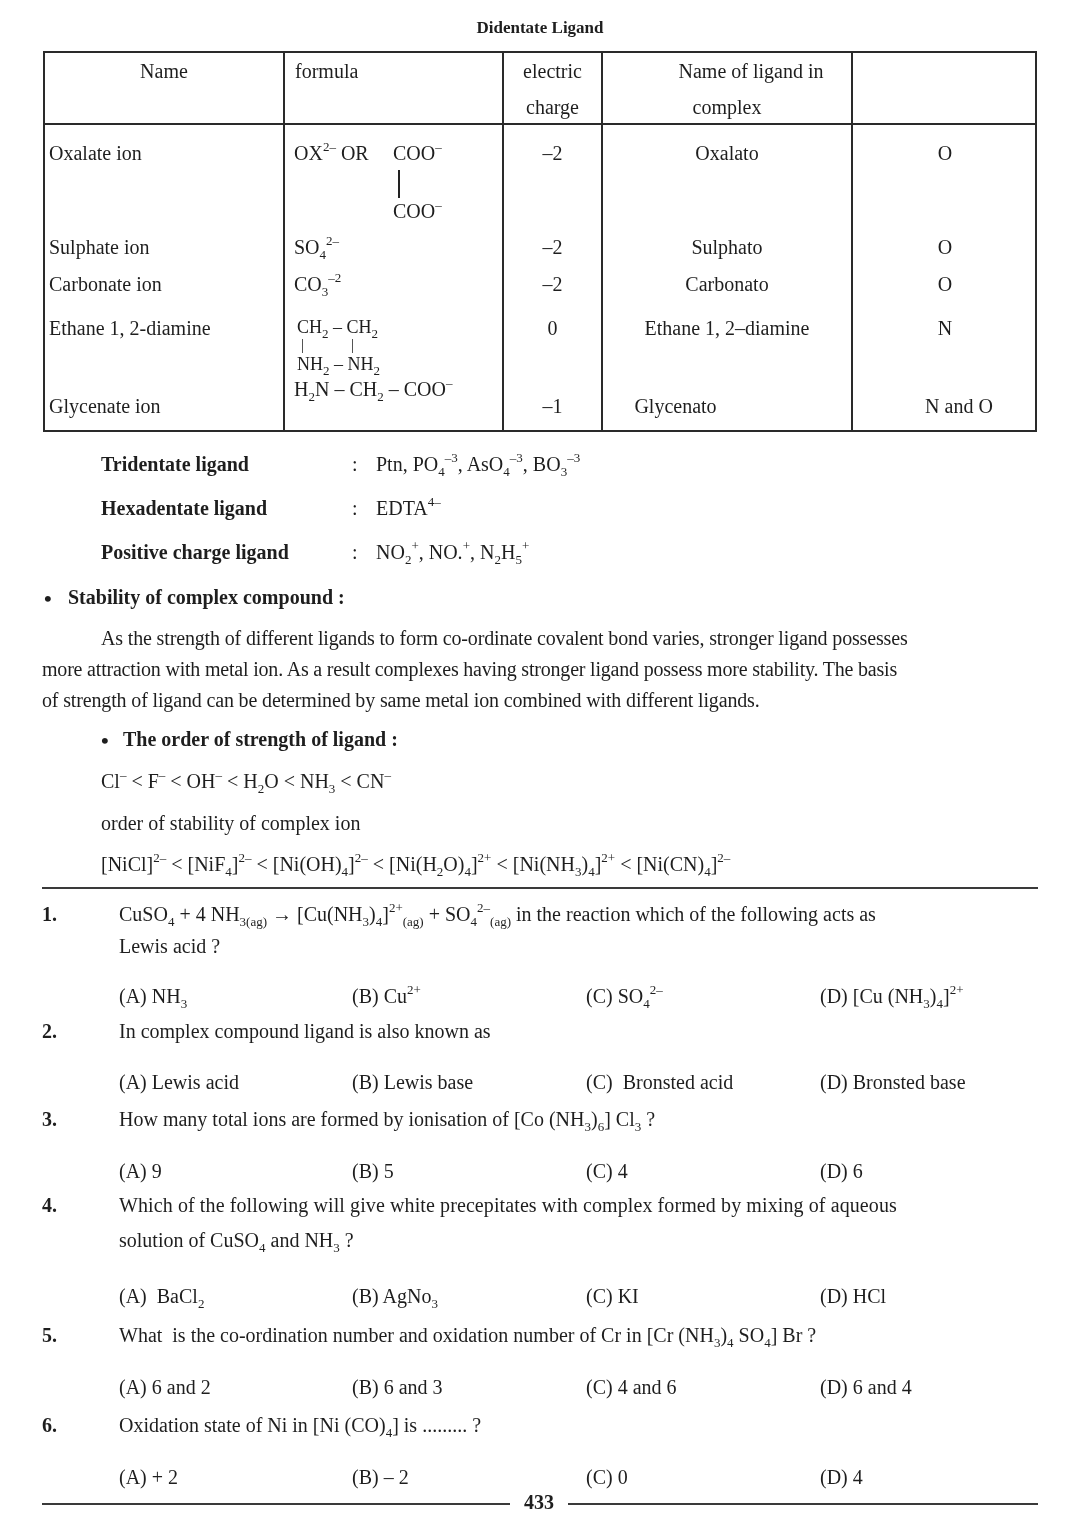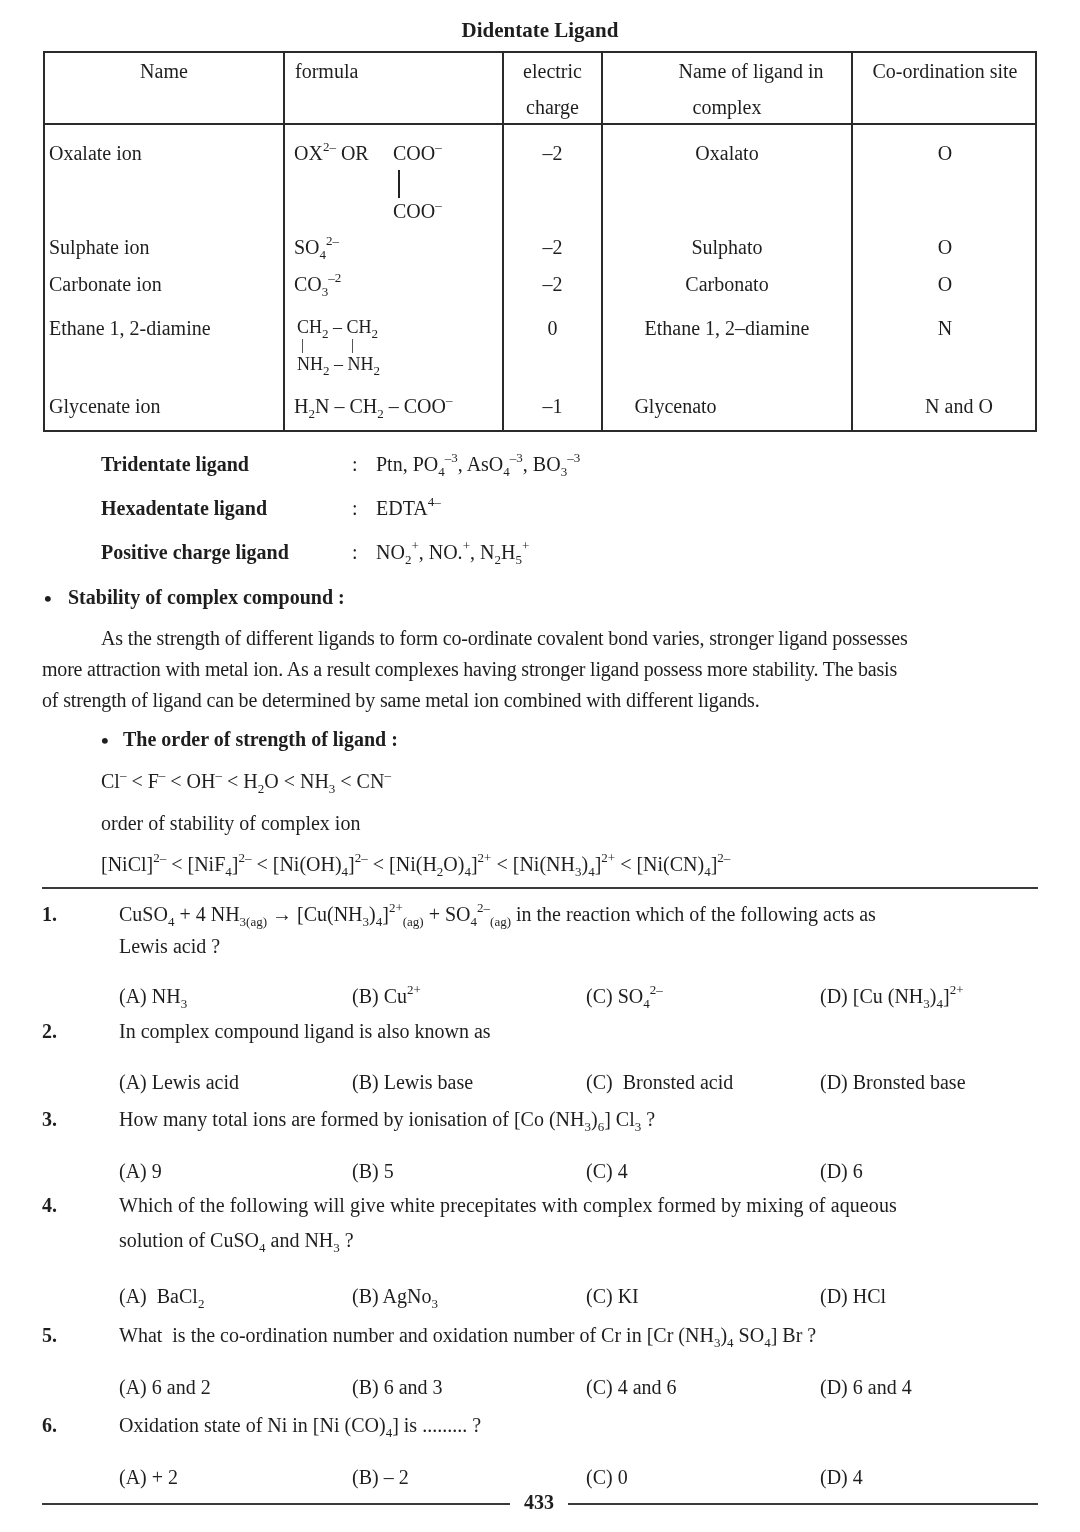--- a/index.html
+++ b/index.html
@@ -8,21 +8,21 @@
     font-family: "Liberation Serif", "DejaVu Serif", serif;
     color: #1e1e1e; font-size: 20px;
   }
   sub, sup { font-size: 13px; line-height: 0; }
   sub { vertical-align: -5px; }
   sup { vertical-align: 9px; }
   .abs { position: absolute; white-space: nowrap; }
   .bold { font-weight: bold; }
 
   
-  .table-title { left: 0; width: 1080px; top: 18px; text-align: center; font-weight: bold; font-size: 21px; }
+  .table-title { left: 0; width: 1080px; top: 18px; text-align: center; font-weight: bold; font-size: 17px; }
   .ltable { position: absolute; left: 43px; top: 51px; width: 994px; height: 381px;
             border: 2px solid #2a2a2a; box-sizing: border-box; }
   .vline { position: absolute; top: 0; bottom: 0; width: 2px; background: #2a2a2a; }
   .hline { position: absolute; left: 0; right: 0; height: 2px; background: #2a2a2a; }
   .cell { position: absolute; white-space: nowrap; font-size: 20px; }
   .center { text-align: center; }
   .hdr { line-height: 36px; }
 
   .bar { position: absolute; width: 2px; background: #222; }
   .thinbar { position: absolute; width: 1px; background: #555; }
@@ -43,21 +43,20 @@
   <div class="vline" style="left:556px"></div>
   <div class="vline" style="left:806px"></div>
   <div class="hline" style="top:70px"></div>
 
   <div class="cell center hdr" style="left:0; width:238px; top:0px">Name</div>
   <div class="cell hdr" style="left:250px; top:0px">formula</div>
   <div class="cell center hdr" style="left:459px; width:97px; top:0px">electric</div>
   <div class="cell center hdr" style="left:459px; width:97px; top:36px">charge</div>
   <div class="cell center hdr" style="left:558px; width:296px; top:0px">Name of ligand in</div>
   <div class="cell center hdr" style="left:558px; width:248px; top:36px">complex</div>
-  <div class="cell center hdr" style="left:808px; width:184px; top:0px">Co-ordination site</div>
 
   <div class="cell" style="left:4px; top:89px">Oxalate ion</div>
   <div class="cell" style="left:249px; top:89px">OX<sup>2–</sup> OR</div>
   <div class="cell" style="left:348px; top:89px">COO<sup>–</sup></div>
   <div class="bar" style="left:353px; top:117px; height:28px"></div>
   <div class="cell" style="left:348px; top:147px">COO<sup>–</sup></div>
   <div class="cell center" style="left:459px; width:97px; top:89px">–2</div>
   <div class="cell center" style="left:558px; width:248px; top:89px">Oxalato</div>
   <div class="cell center" style="left:808px; width:184px; top:89px">O</div>
 
@@ -76,21 +75,21 @@
   <div class="cell" style="left:4px; top:264px">Ethane 1, 2-diamine</div>
   <div class="cell" style="left:252px; top:264px; font-size:18px">CH<sub>2</sub> – CH<sub>2</sub></div>
   <div class="thinbar" style="left:257px; top:286px; height:14px"></div>
   <div class="thinbar" style="left:307px; top:286px; height:14px"></div>
   <div class="cell" style="left:252px; top:301px; font-size:18px">NH<sub>2</sub> – NH<sub>2</sub></div>
   <div class="cell center" style="left:459px; width:97px; top:264px">0</div>
   <div class="cell center" style="left:558px; width:248px; top:264px">Ethane 1, 2–diamine</div>
   <div class="cell center" style="left:808px; width:184px; top:264px">N</div>
 
   <div class="cell" style="left:4px; top:342px">Glycenate ion</div>
-  <div class="cell" style="left:249px; top:342px">H<sub>2</sub>N – CH<sub>2</sub> – COO<sup>–</sup></div>
+  <div class="cell" style="left:249px; top:325px">H<sub>2</sub>N – CH<sub>2</sub> – COO<sup>–</sup></div>
   <div class="cell center" style="left:459px; width:97px; top:342px">–1</div>
   <div class="cell center" style="left:532px; width:197px; top:342px">Glycenato</div>
   <div class="cell center" style="left:808px; width:212px; top:342px">N and O</div>
 </div>
 
 <div class="abs bold" style="left:101px; top:453px">Tridentate ligand</div>
 <div class="abs" style="left:352px; top:453px">:</div>
 <div class="abs" style="left:376px; top:453px">Ptn, PO<sub>4</sub><sup>–3</sup>, AsO<sub>4</sub><sup>–3</sup>, BO<sub>3</sub><sup>–3</sup></div>
 
 <div class="abs bold" style="left:101px; top:497px">Hexadentate ligand</div>

